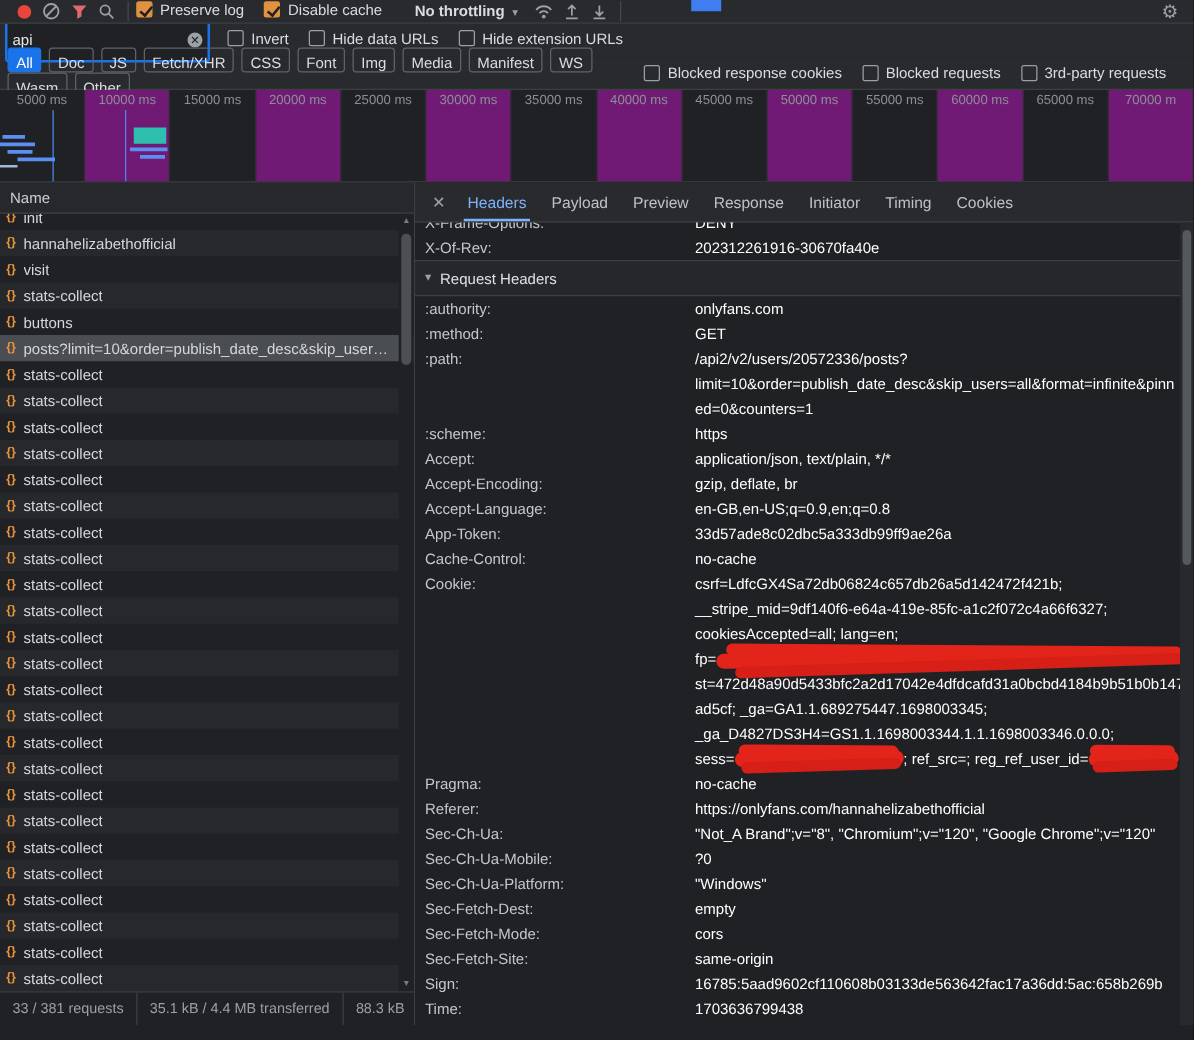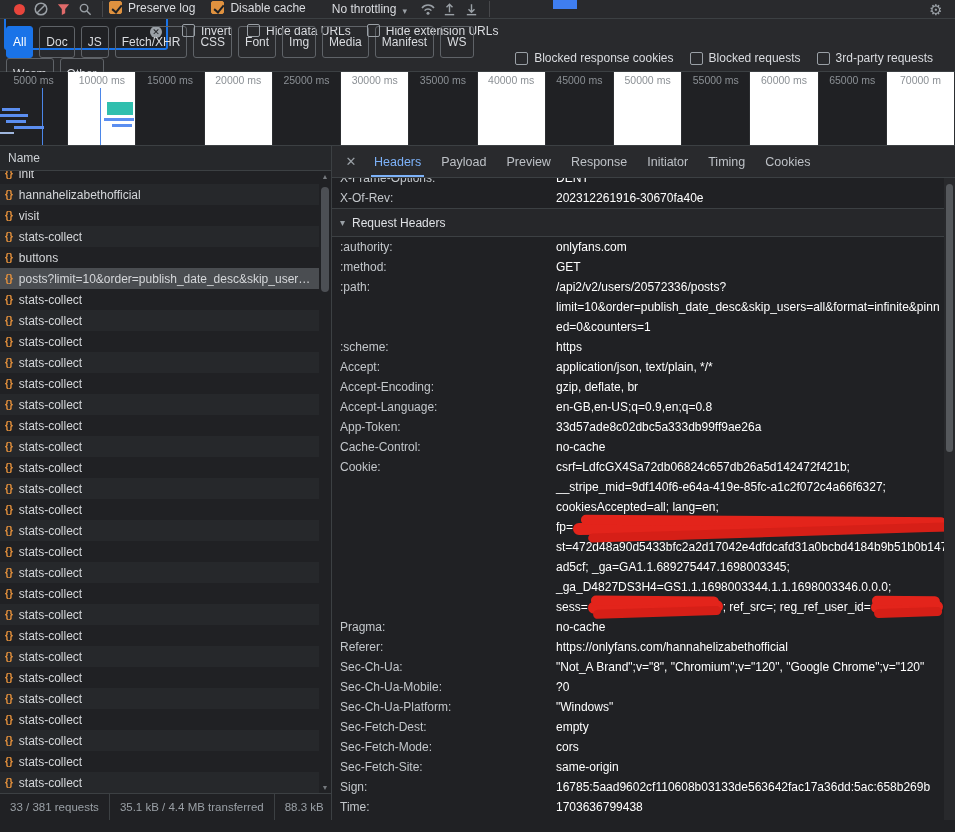--- a/index.html
+++ b/index.html
@@ -7,55 +7,55 @@
   .app{width:955px;height:832px;background:#202124;color:#e8eaed;
        font-family:"Liberation Sans","DejaVu Sans",sans-serif;font-size:12px;
        position:relative;overflow:hidden;user-select:none;}
 
   
   .row1{height:19px;background:#292a2d;border-bottom:1px solid #3c4043;
         display:flex;align-items:center;padding:0 8px;position:relative;}
   .tbtn{display:inline-flex;align-items:center;justify-content:center;width:22px;height:22px;flex:none;}
   .rec-dot{width:11px;height:11px;border-radius:50%;background:#e8453c;}
   .vdiv{width:1px;height:16px;background:#47484b;margin:0 6px;flex:none;}
-  .throttle{display:inline-flex;align-items:flex-end;gap:6px;color:#dadce0;margin:0 10px;white-space:nowrap;}
+  .throttle{display:inline-flex;align-items:flex-end;gap:6px;color:#dadce0;margin:0 10px;white-space:nowrap;font-weight:bold;}
   .dd-arrow{color:#9aa0a6;font-size:9px;}
   .spacer{flex:1;}
   .gear{color:#9aa0a6;font-size:15px;line-height:1;}
   .page-glimpse{position:absolute;left:553px;top:0;width:24px;height:9px;background:#3f7ef0;}
 
   
   .row2{height:26px;background:#292a2d;display:flex;align-items:center;padding:0 4px;}
   .filter-input{display:flex;align-items:center;width:164px;height:20px;background:#202124;
                 border:2px solid #1a73e8;border-radius:3px;padding:16px 4px;margin-right:14px;}
   .filter-text{flex:1;color:#e8eaed;}
   .clear-ic{width:12px;height:12px;border-radius:50%;background:#9aa0a6;color:#202124;
             font-size:9px;line-height:12px;text-align:center;font-weight:bold;}
 
   
   .row3{height:27px;background:#292a2d;border-bottom:1px solid #3c4043;
         display:flex;align-items:center;padding:0 6px;}
   .pill{font:inherit;background:transparent;border:1px solid #5f6368;border-radius:3px;
-        color:#dadce0;padding:4px 6px;margin-right:6px;height:32px;line-height:14px;cursor:default;}
+        color:#dadce0;padding:4px 6px;margin-right:6px;height:20px;line-height:14px;cursor:default;}
   .pill.active{background:#1a73e8;border-color:#1a73e8;color:#fff;}
   .more-filters{display:flex;align-items:center;margin-left:8px;}
 
   
   .cb{display:inline-flex;align-items:center;gap:6px;margin-right:16px;white-space:nowrap;}
   .cb .box{width:13px;height:13px;border:1px solid #9aa0a6;border-radius:2px;position:relative;flex:none;}
   .cb.checked .box{background:#e0923f;border-color:#e0923f;}
   .cb.checked .box::after{content:"";position:absolute;left:3.5px;top:0.5px;width:4px;height:8px;
         border:solid #202124;border-width:0 2px 2px 0;transform:rotate(40deg);}
   .cb-label{color:#dadce0;}
 
   
   .overview{height:74px;border-bottom:1px solid #3c4043;position:relative;background:#202124;}
   .tl-cols{display:flex;height:100%;}
   .tl-col{flex:1;border-right:1px solid #2c2e31;overflow:hidden;}
-  .tl-col.alt{background:#ffffff;}
+  .tl-col.alt{background:#701a75;}
   .tl-label{text-align:center;margin-top:2px;font-size:10.5px;color:#8b9095;white-space:nowrap;}
   .wb{position:absolute;}
   .tl-vline{position:absolute;top:16px;bottom:0;width:1px;background:#4b86e8;}
 
   
   .main{display:flex;height:674px;}
   .left{width:332px;min-width:332px;border-right:1px solid #3c4043;display:flex;flex-direction:column;background:#202124;}
   .name-header{height:25px;line-height:24px;padding-left:8px;background:#26282b;
                border-bottom:1px solid #3c4043;color:#cdd1d5;}
   .req-list{flex:1;overflow:hidden;position:relative;}

